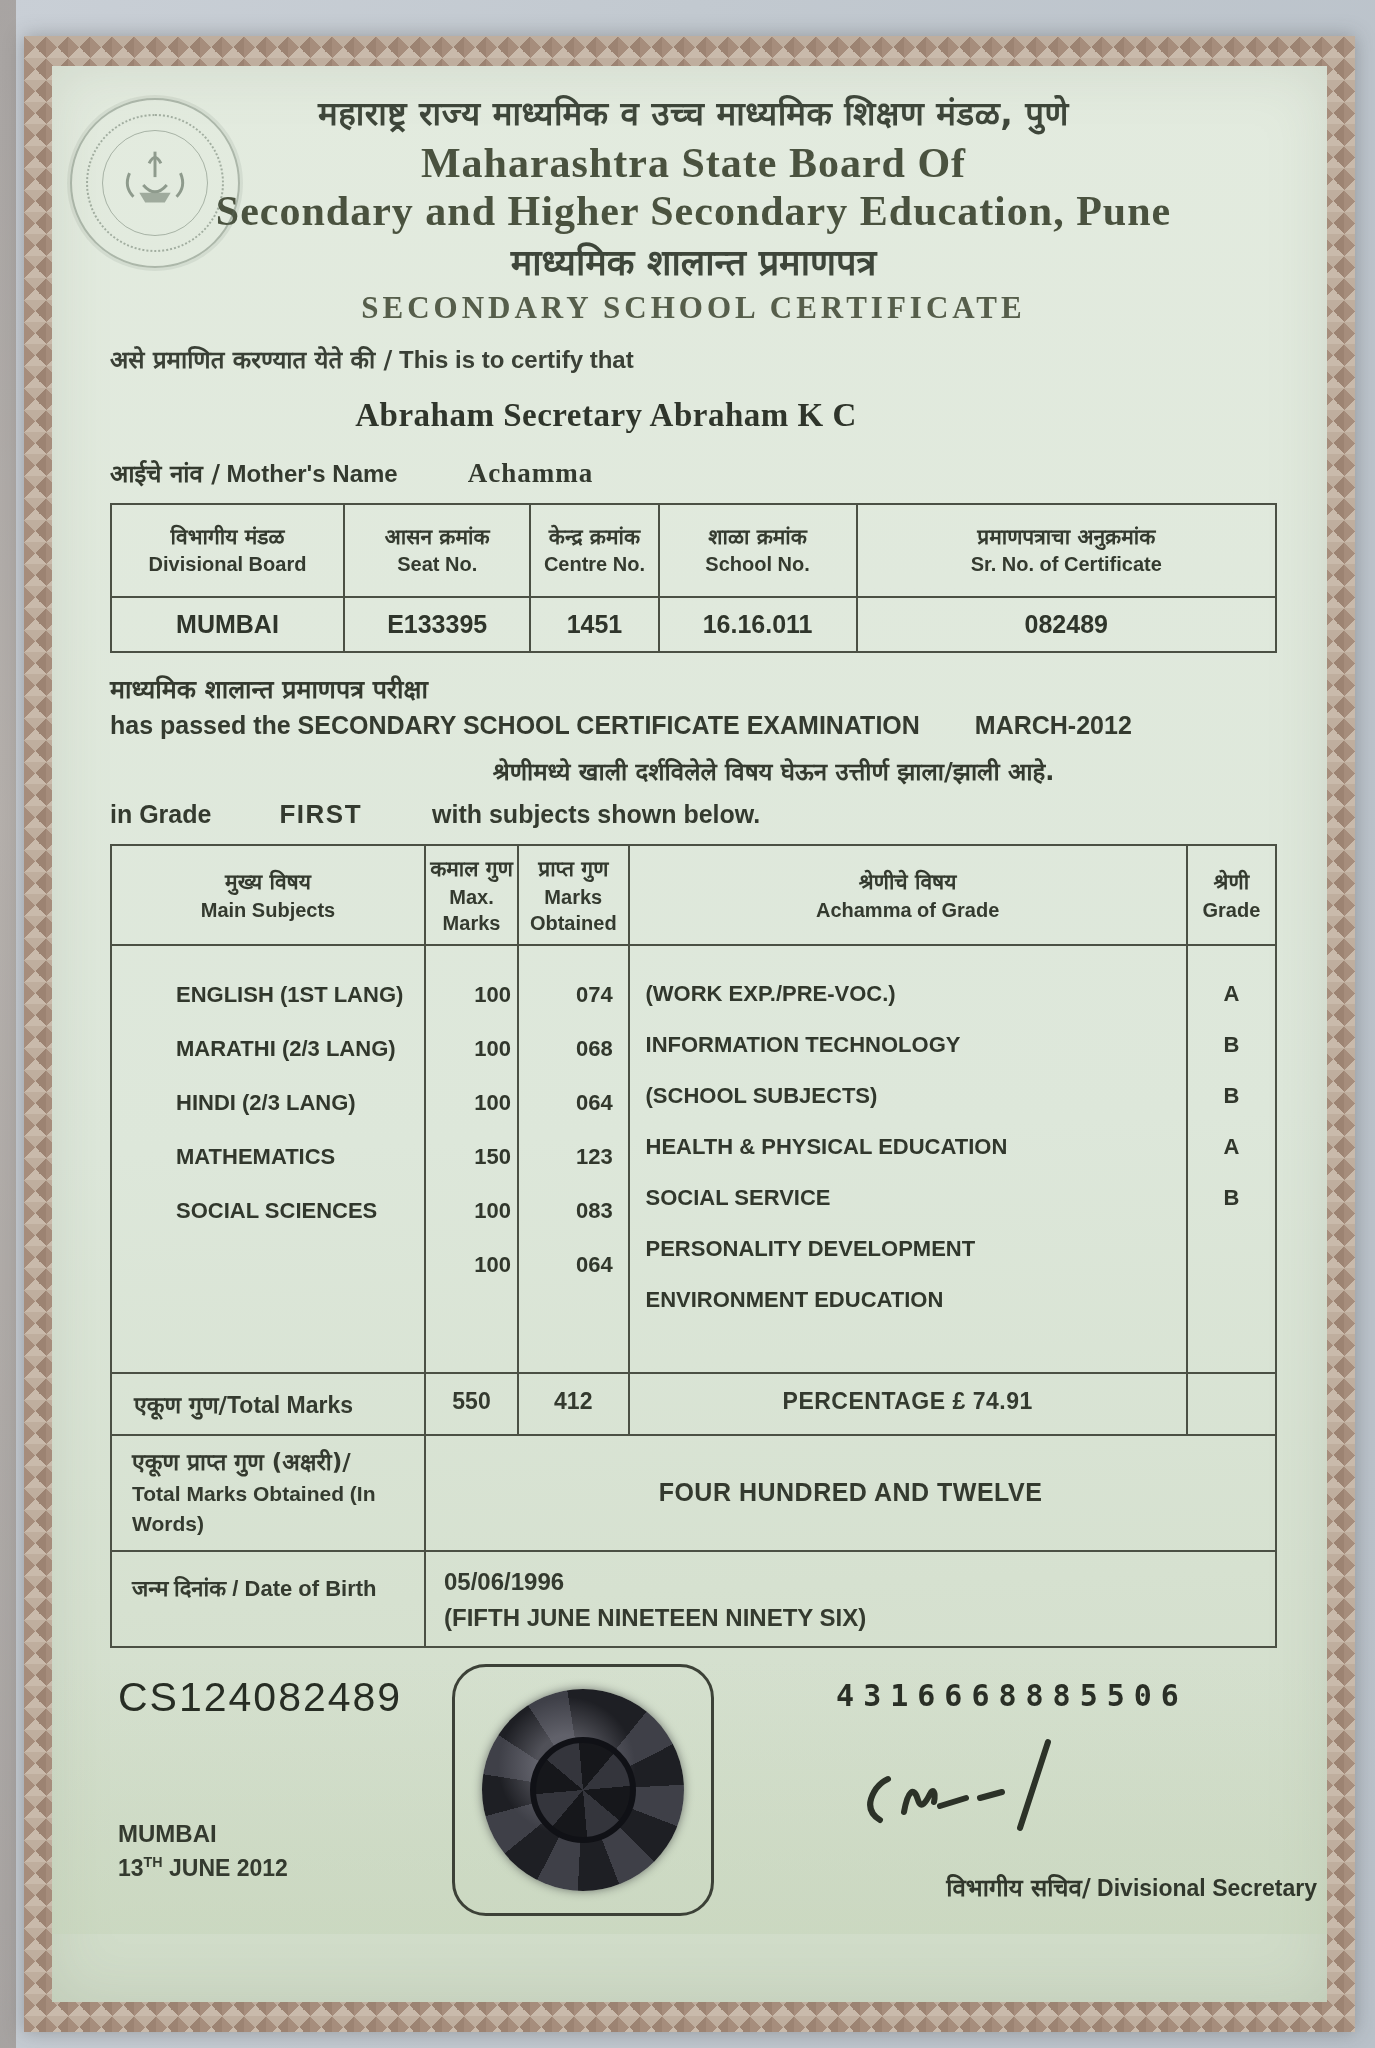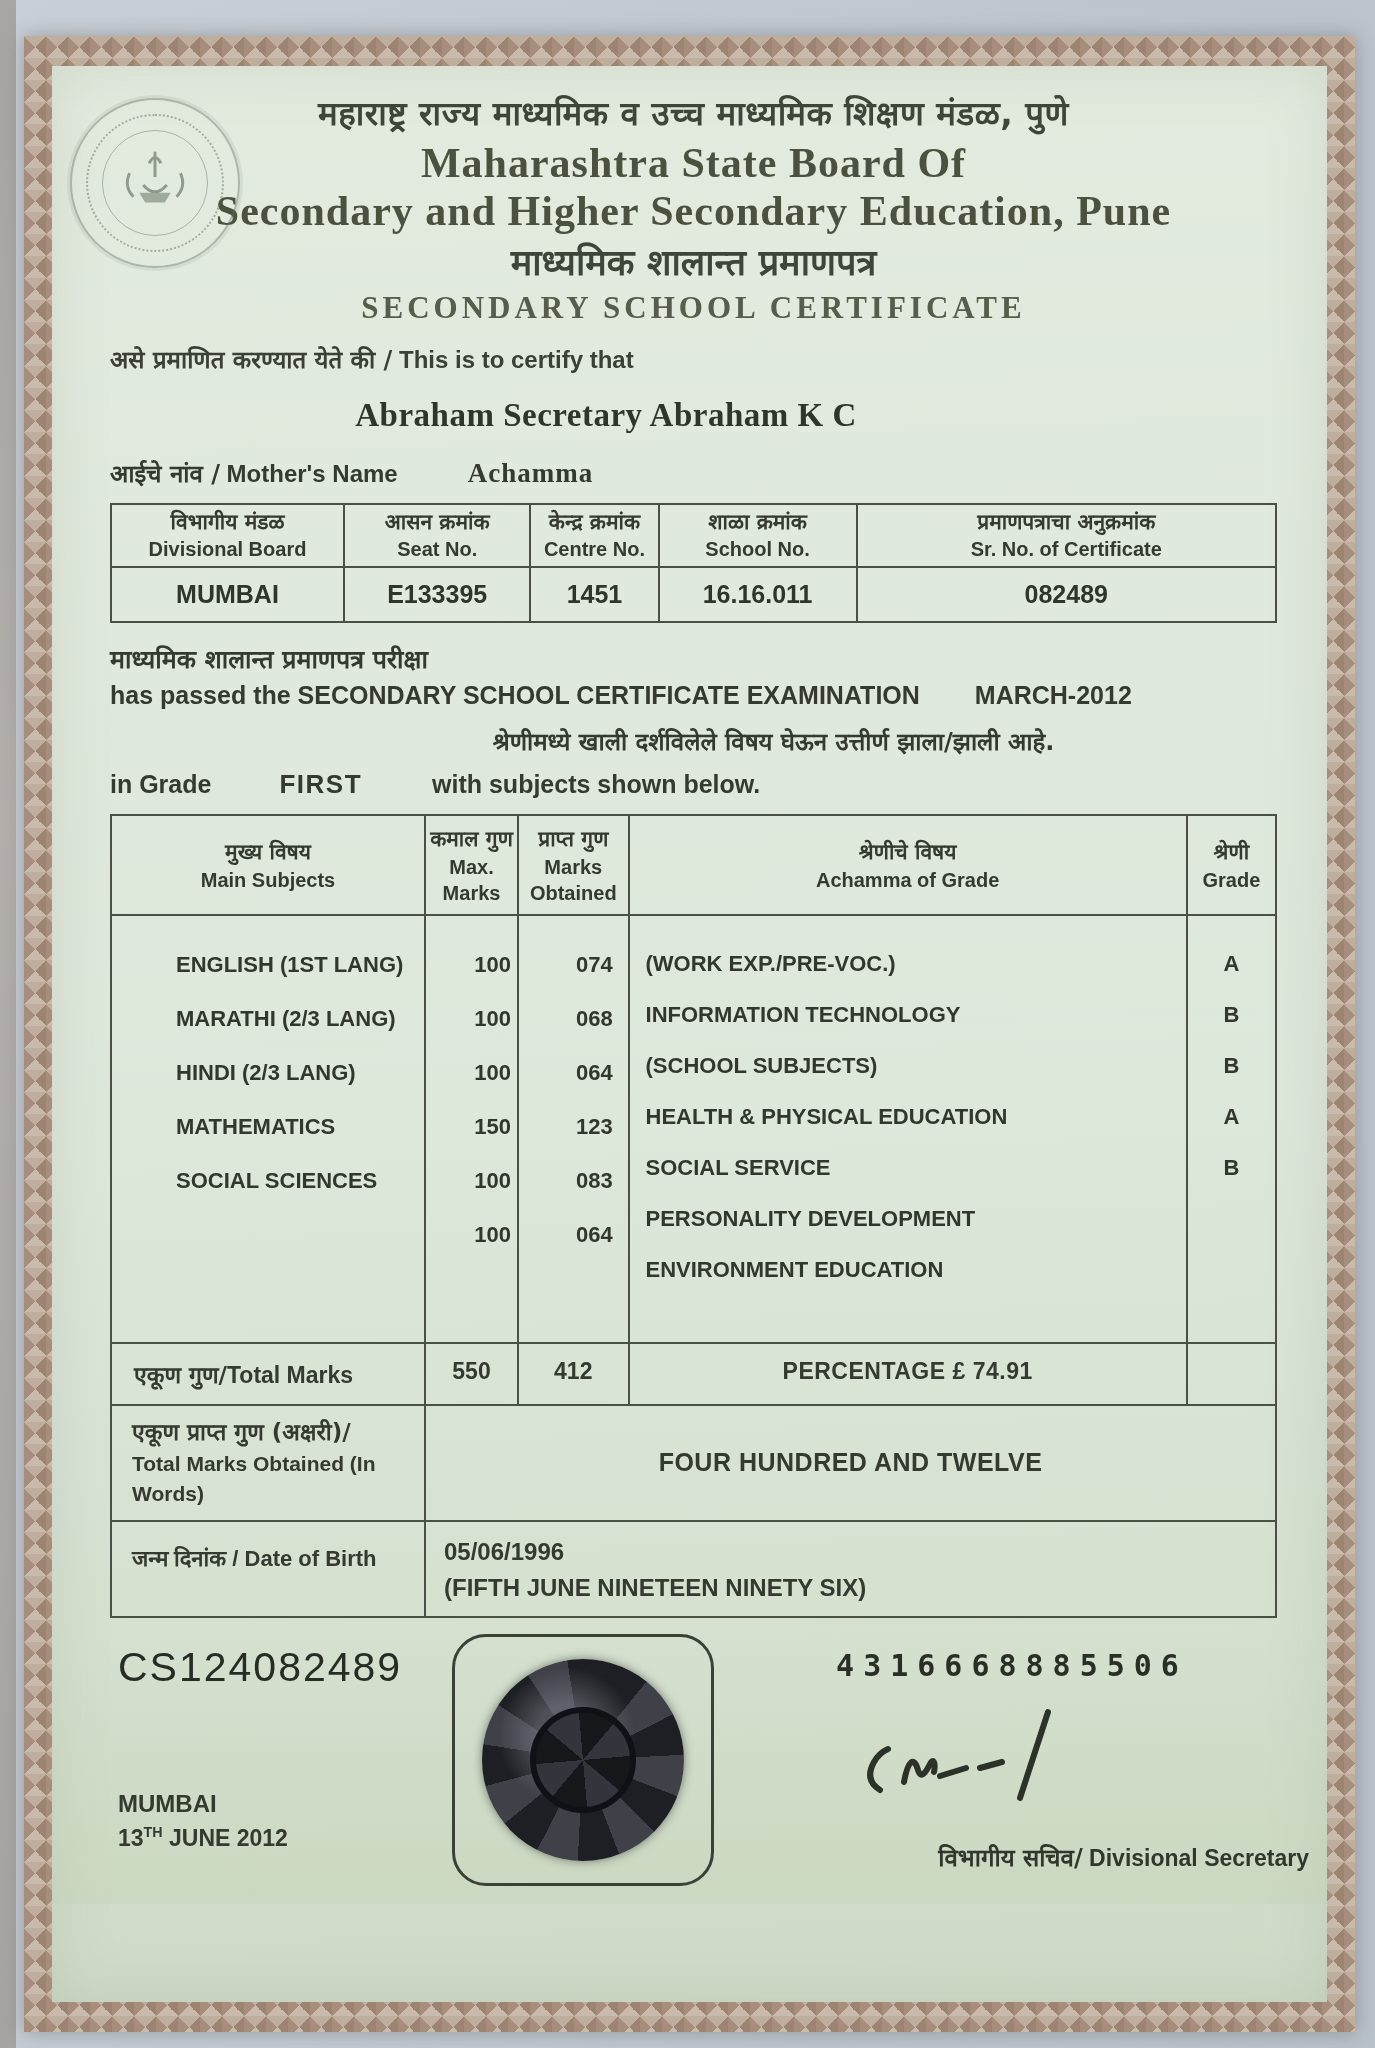--- a/index.html
+++ b/index.html
@@ -92,21 +92,21 @@
 
   
   table.info {
     width: 100%; border-collapse: collapse; margin-top: 14px;
     table-layout: fixed;
   }
   table.info th, table.info td {
     border: 2px solid #4b5044;
   }
   table.info th {
-    font-weight: bold; font-size: 20px; padding: 3px 2px; line-height: 1.35;
+    font-weight: bold; font-size: 20px; padding: 18px 2px; line-height: 1.35;
     color: #343a2f;
   }
   table.info th .dev { font-family: "DejaVu Sans", sans-serif; font-size: 21px; }
   table.info td {
     font-size: 25px; font-weight: bold; text-align: center; padding: 12px 2px;
     color: #2f352b;
   }
   .w1{width:20%} .w2{width:16%} .w3{width:11%} .w4{width:17%} .w5{width:36%}
 
   
@@ -199,21 +199,21 @@
     border: 6px solid #101116;
   }
   .ocr-number {
     position: absolute; left: 630px; top: 16px; width: 660px;
     font-family: "DejaVu Sans Mono", monospace;
     font-size: 30px; font-weight: bold; letter-spacing: 9px; color: #2a2f26;
     text-align: center;
   }
   .signature { position: absolute; left: 760px; top: 62px; }
   .secretary {
-    position: absolute; right: 18px; top: 208px;
+    position: absolute; right: 10px; top: 208px;
     font-size: 23px; font-weight: bold; color: #31372c; margin-left: 45px;
   }
   .secretary .dev { font-family:"DejaVu Sans", sans-serif; font-size: 24px; }
 </style>
 </head>
 <body>
 
 <div class="photo-edge-left"></div>
 
 <div class="frame">

